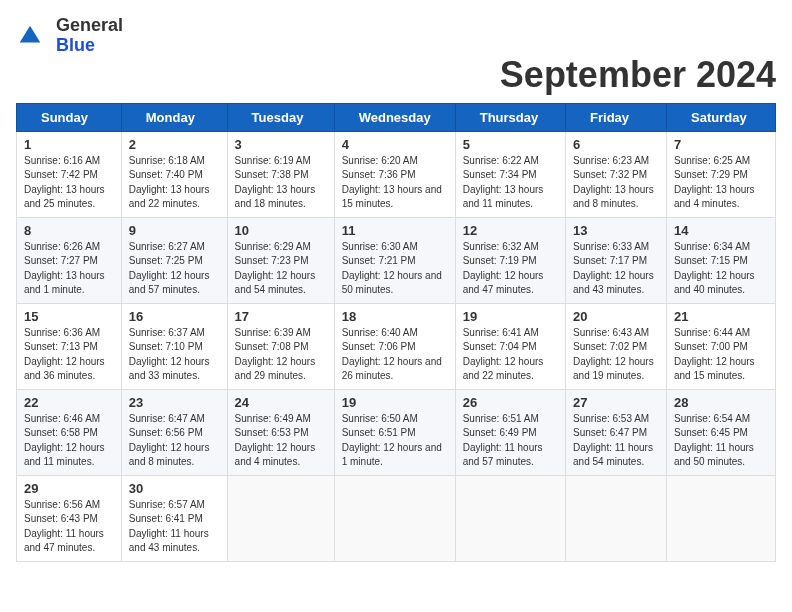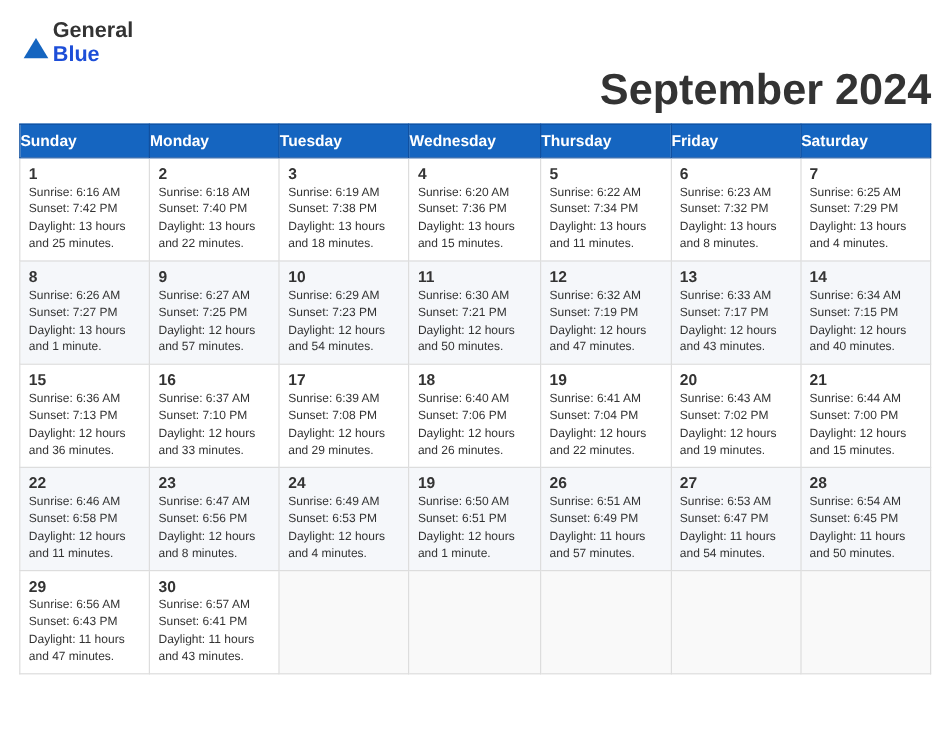--- a/index.html
+++ b/index.html
@@ -11,22 +11,22 @@
       padding: 16px;
     }
     .header {
       display: flex;
       justify-content: space-between;
       align-items: flex-start;
       margin-bottom: 8px;
     }
     .logo {
       display: flex;
-      align-items: flex-end;
-      gap: 0;
+      align-items: center;
+      gap: 12px;
     }
     .logo-text {
       font-size: 18px;
       font-weight: bold;
       line-height: 1.1;
     }
     .logo-general { color: #333; }
     .logo-blue { color: #1d4ed8; }
     .logo-icon {
       width: 28px;
@@ -50,21 +50,21 @@
       width: 100%;
       border-collapse: collapse;
       border: 1px solid #ccc;
     }
     .calendar th {
       background: #1565c0;
       color: #fff;
       font-size: 13px;
       font-weight: bold;
       text-align: left;
-      padding: 6px 0;
+      padding: 6px 24px;
       border: 1px solid #1050a0;
     }
     .calendar td {
       vertical-align: top;
       padding: 5px 7px;
       border: 1px solid #ddd;
       font-size: 10.5px;
       color: #333;
       width: 113px;
       min-height: 80px;

